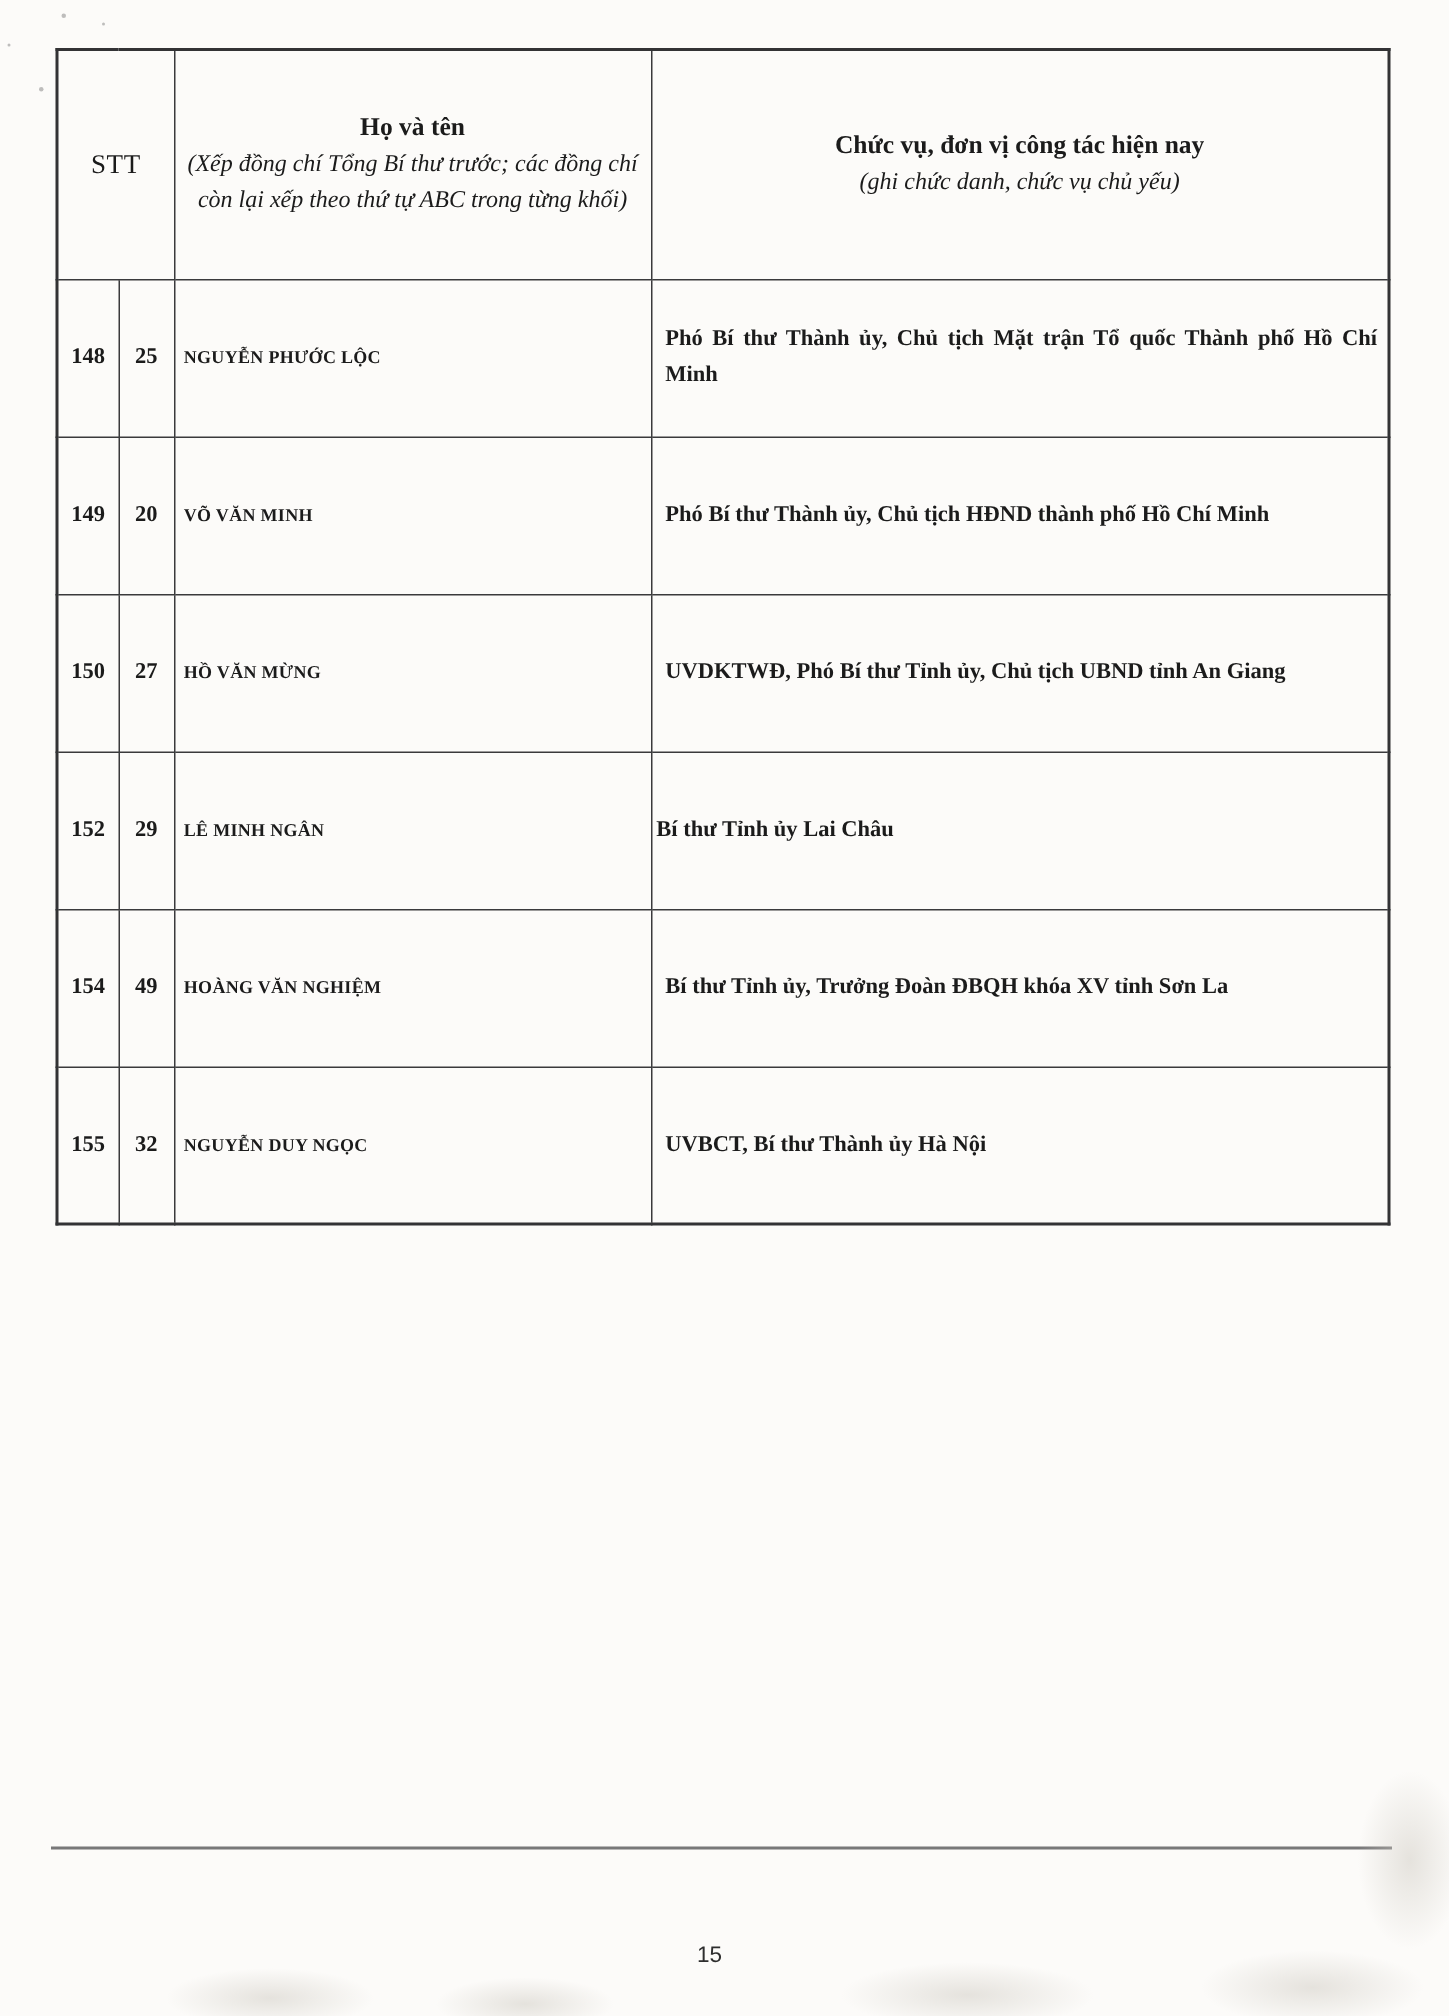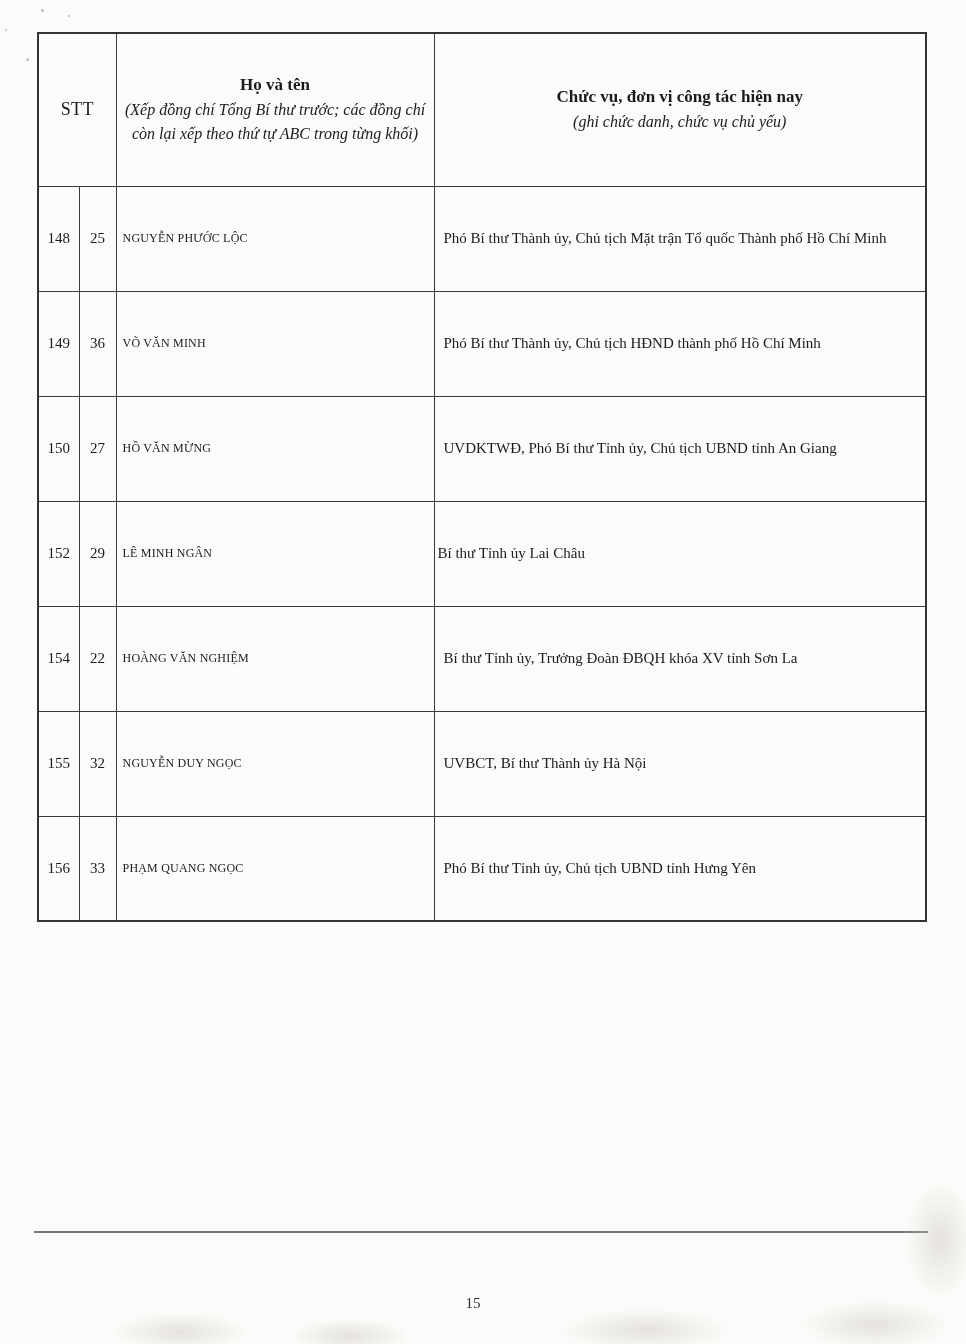--- a/index.html
+++ b/index.html
@@ -39,21 +39,21 @@
   }
   table.roster td, table.roster th {
     border: 1.6px solid #3a3a3c;
     vertical-align: middle;
     overflow: hidden;
   }
   table.roster {
     border: 2.2px solid #333335;
   }
   tr.header-row { height: 153px; }
-  tr.body-row   { height: 105px; }
+  tr.body-row   { height: 105px; font-weight: bold; }
   tr.body-row.last { height: 92px; }
 
   th { font-weight: normal; padding: 0; }
   .h-stt {
     font-weight: normal;
     font-size: 18px;
     letter-spacing: .4px;
     text-align: center;
   }
   .h-main {
@@ -96,21 +96,21 @@
     height: 2px;
     background: #4c4c4e;
     opacity: .75;
   }
   .page-number {
     position: absolute;
     left: 0;
     top: 1295px;
     width: 946px;
     text-align: center;
-    font-family: Liberation Serif, serif;
+    font-family: Liberation Sans, sans-serif;
     font-size: 15px;
     color: #2e2e2e;
   }
 </style>
 </head>
 <body>
 
 <div class="speck" style="left:41px;top:9px;width:3px;height:3px;"></div>
 <div class="speck" style="left:68px;top:15px;width:2px;height:2px;"></div>
 <div class="speck" style="left:5px;top:29px;width:2px;height:2px;"></div>
@@ -139,21 +139,21 @@
 
   <tr class="body-row">
     <td class="c-num">148</td>
     <td class="c-num">25</td>
     <td class="c-name">NGUYỄN PHƯỚC LỘC</td>
     <td class="c-pos">Phó Bí thư Thành ủy, Chủ tịch Mặt trận Tổ quốc Thành phố Hồ Chí Minh</td>
   </tr>
 
   <tr class="body-row">
     <td class="c-num">149</td>
-    <td class="c-num">36</td>
+    <td class="c-num">20</td>
     <td class="c-name">VÕ VĂN MINH</td>
     <td class="c-pos">Phó Bí thư Thành ủy, Chủ tịch HĐND thành phố Hồ Chí Minh</td>
   </tr>
 
   <tr class="body-row">
     <td class="c-num">150</td>
     <td class="c-num">27</td>
     <td class="c-name">HỒ VĂN MỪNG</td>
     <td class="c-pos">UVDKTWĐ, Phó Bí thư Tỉnh ủy, Chủ tịch UBND tỉnh An Giang</td>
   </tr>
@@ -162,38 +162,32 @@
   <tr class="body-row">
     <td class="c-num">152</td>
     <td class="c-num">29</td>
     <td class="c-name">LÊ MINH NGÂN</td>
     <td class="c-pos indent-sm">Bí thư Tỉnh ủy Lai Châu</td>
   </tr>
 
 
   <tr class="body-row">
     <td class="c-num">154</td>
-    <td class="c-num">22</td>
+    <td class="c-num">49</td>
     <td class="c-name">HOÀNG VĂN NGHIỆM</td>
     <td class="c-pos">Bí thư Tỉnh ủy, Trưởng Đoàn ĐBQH khóa XV tỉnh Sơn La</td>
   </tr>
 
   <tr class="body-row">
     <td class="c-num">155</td>
     <td class="c-num">32</td>
     <td class="c-name">NGUYỄN DUY NGỌC</td>
     <td class="c-pos">UVBCT, Bí thư Thành ủy Hà Nội</td>
   </tr>
 
-  <tr class="body-row">
-    <td class="c-num">156</td>
-    <td class="c-num">33</td>
-    <td class="c-name">PHẠM QUANG NGỌC</td>
-    <td class="c-pos">Phó Bí thư Tỉnh ủy, Chủ tịch UBND tỉnh Hưng Yên</td>
-  </tr>
 
 </tbody>
   </table>
 
 <div class="bottom-double-line"></div>
 
 <div class="page-number">15</div>
 
 <div class="smudge" style="left:110px;top:1312px;width:140px;height:40px;"></div>
 <div class="smudge" style="left:290px;top:1318px;width:120px;height:36px;"></div>

